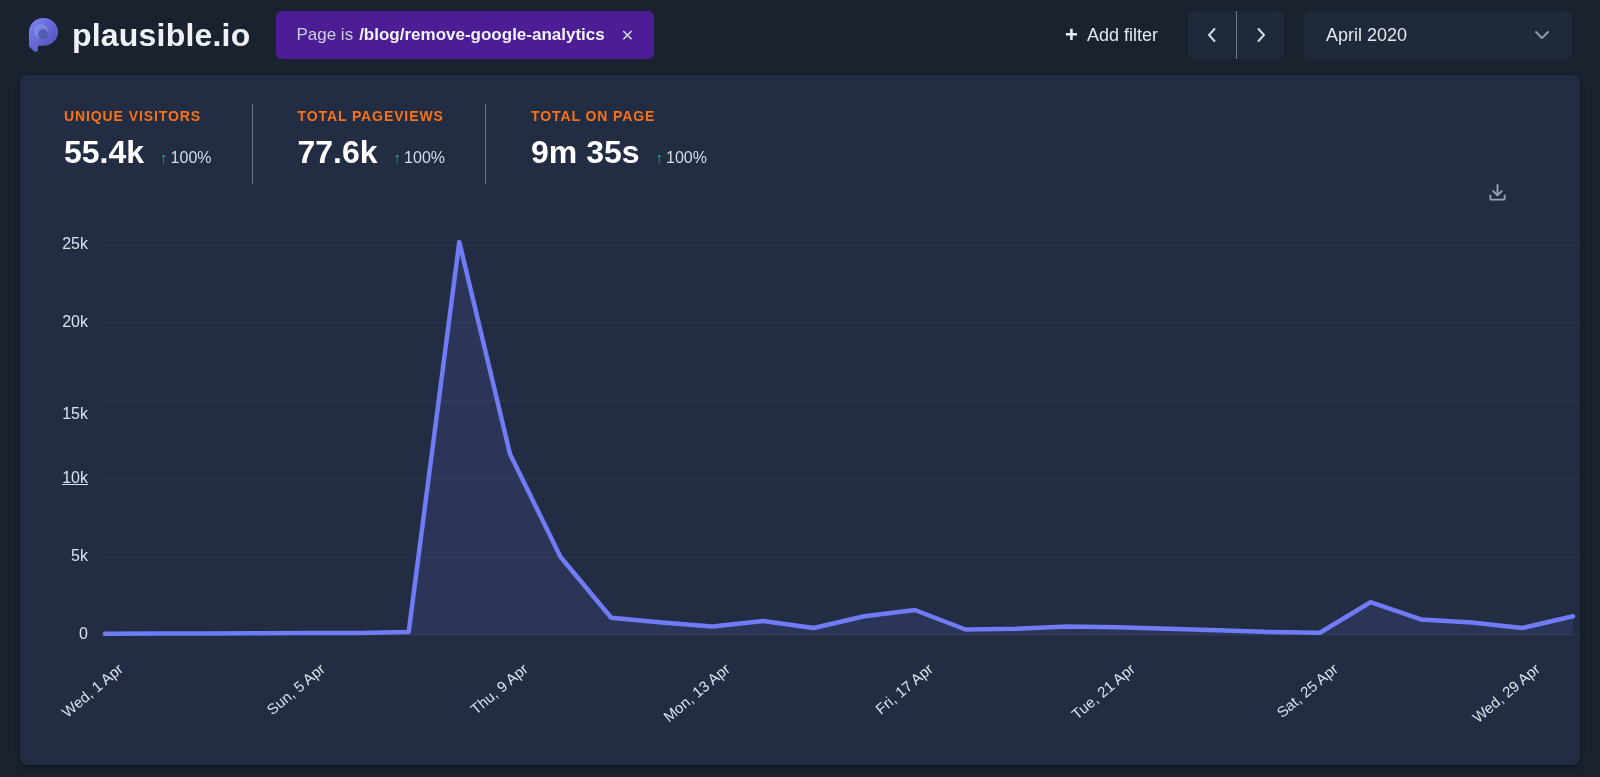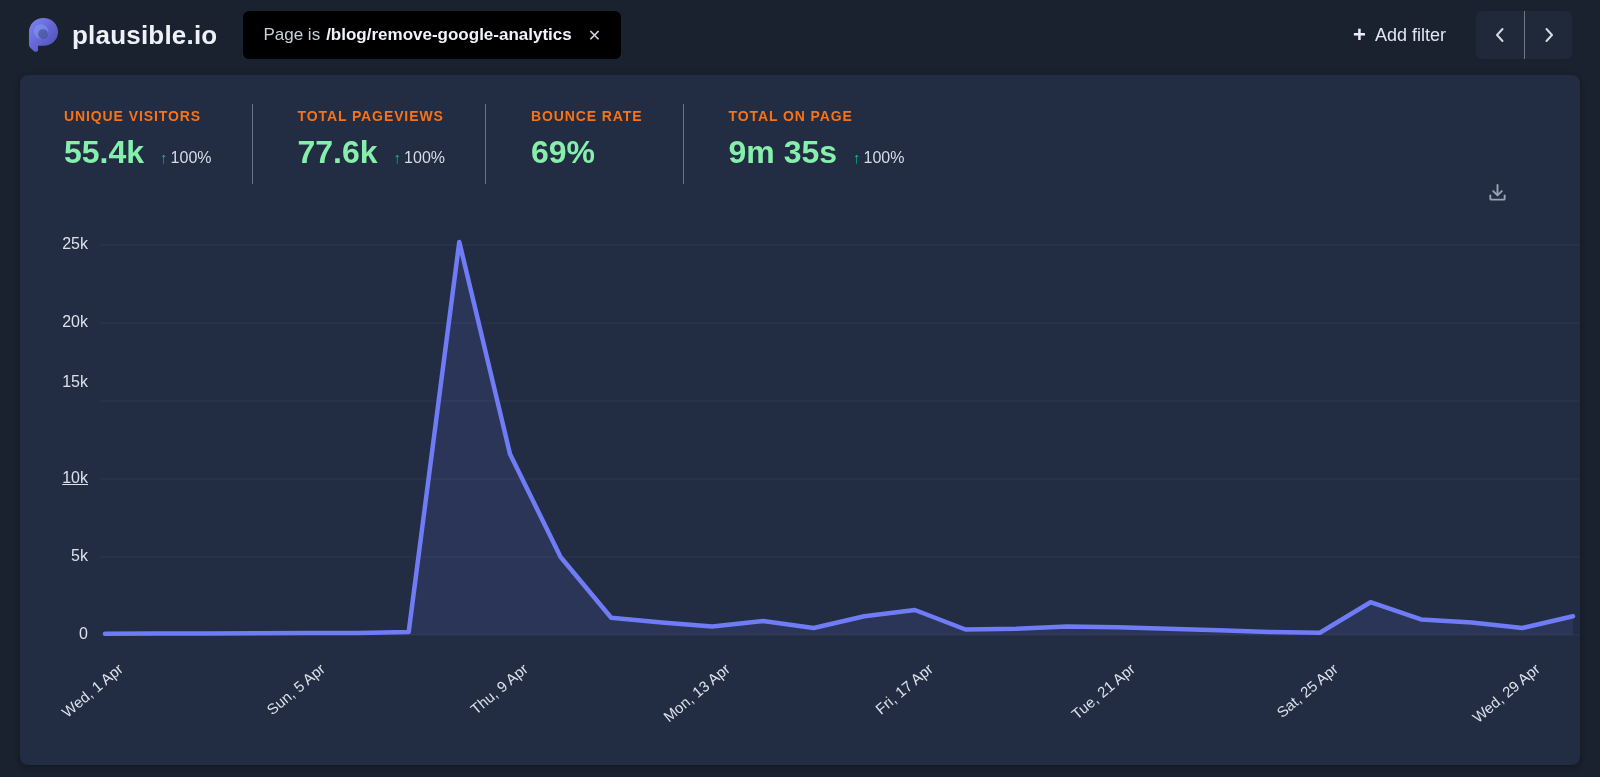--- a/index.html
+++ b/index.html
@@ -12,25 +12,25 @@
   }
 
   
   .topbar {
     height: 70px;
     display: flex;
     align-items: center;
     padding: 0 28px;
   }
   .brand { display: flex; align-items: center; gap: 13px; }
-  .brand-name { font-size: 26px; font-weight: bold; color: #eef2f8; letter-spacing: 0.2px; }
+  .brand-name { font-size: 32px; font-weight: bold; color: #eef2f8; letter-spacing: 0.2px; }
 
   .filter-pill {
     margin-left: 26px;
-    background: #000000;
+    background: #4c1d95;
     border-radius: 6px;
     height: 48px;
     display: flex;
     align-items: center;
     padding: 0 20px;
     font-size: 17px;
     color: #c9d1dd;
     cursor: pointer;
   }
   .filter-pill b { color: #f0f4fa; margin-left: 6px; }
@@ -100,21 +100,21 @@
   .stat:first-child { padding-left: 0; }
   .stat:last-child { border-right: none; }
   .stat-label {
     font-size: 14px;
     font-weight: bold;
     letter-spacing: 0.9px;
     color: #f97316;
     margin-top: 4px;
   }
   .stat-line { display: flex; align-items: baseline; gap: 16px; margin-top: 10px; }
-  .stat-value { font-size: 32px; font-weight: bold; color: #86efac; }
+  .stat-value { font-size: 32px; font-weight: bold; color: #ffffff; }
   .stat-change { font-size: 16px; color: #d6dce6; }
   .stat-change .up-arrow { color: #10b981; font-size: 15px; margin-right: 3px; }
 
   .export-btn {
     position: absolute;
     top: 107px; right: 72px;
     background: none; border: none; cursor: pointer;
     display: flex;
   }
 
@@ -182,43 +182,45 @@
     </button>
     <button class="nav-arrow">
       <span style="display:flex">
         <svg width="14" height="16" viewBox="0 0 14 16">
             <polyline points="4.5,2 10,8 4.5,14" fill="none" stroke="#d3dae5" stroke-width="2" stroke-linecap="round" stroke-linejoin="round"></polyline>
           </svg>
       </span>
     </button>
   </div>
 
+  <button class="date-picker">
+    <span>April 2020</span>
+    <span class="chev">
+      <svg width="16" height="10" viewBox="0 0 16 10">
+          <polyline points="2,2 8,8 14,2" fill="none" stroke="#8e99ad" stroke-width="2" stroke-linecap="round" stroke-linejoin="round"></polyline>
+        </svg>
+    </span>
+  </button>
 </header>
 
 <main class="card">
 
   <div class="stats">
     <div class="stat">
       <div class="stat-label">UNIQUE VISITORS</div>
       <div class="stat-line">
         <span class="stat-value">55.4k</span>
         <span class="stat-change"><span class="up-arrow">↑</span><span>100%</span></span>
       </div>
     </div>
     <div class="stat">
       <div class="stat-label">TOTAL PAGEVIEWS</div>
       <div class="stat-line">
         <span class="stat-value">77.6k</span>
         <span class="stat-change"><span class="up-arrow">↑</span><span>100%</span></span>
-      </div>
-    </div>
-    <div class="stat">
-      <div class="stat-label">BOUNCE RATE</div>
-      <div class="stat-line">
-        <span class="stat-value">69%</span>
       </div>
     </div>
     <div class="stat">
       <div class="stat-label">TOTAL ON PAGE</div>
       <div class="stat-line">
         <span class="stat-value">9m 35s</span>
         <span class="stat-change"><span class="up-arrow">↑</span><span>100%</span></span>
       </div>
     </div>
   </div>
@@ -230,21 +232,21 @@
         <path d="M6.5 9.5 L11 14 L15.5 9.5"></path>
         <path d="M3.5 14 L3.5 17.5 A1 1 0 0 0 4.5 18.5 L17.5 18.5 A1 1 0 0 0 18.5 17.5 L18.5 14"></path>
       </svg>
     </span>
   </button>
 
   <div class="y-labels" id="y-labels">
       <div class="y-label" style="top: 395px;">0</div>
       <div class="y-label" style="top: 317px;">5k</div>
       <div class="y-label" style="top: 239px; text-decoration: underline;">10k</div>
-      <div class="y-label" style="top: 143px;">15k</div>
+      <div class="y-label" style="top: 175px;">15k</div>
       <div class="y-label" style="top: 83px;">20k</div>
       <div class="y-label" style="top: 5px; text-align: right;">25k</div>
     </div>
 
   <div class="chart-wrap" id="chart-wrap">
     <svg id="chart-svg" width="1480" height="415" viewBox="0 0 1480 415">
         <line x1="0" x2="1480" y1="405" y2="405" stroke="rgba(210,220,238,0.07)" stroke-width="1"></line>
         <line x1="0" x2="1480" y1="327" y2="327" stroke="rgba(210,220,238,0.07)" stroke-width="1"></line>
         <line x1="0" x2="1480" y1="249" y2="249" stroke="rgba(210,220,238,0.07)" stroke-width="1"></line>
         <line x1="0" x2="1480" y1="171" y2="171" stroke="rgba(210,220,238,0.07)" stroke-width="1"></line>

